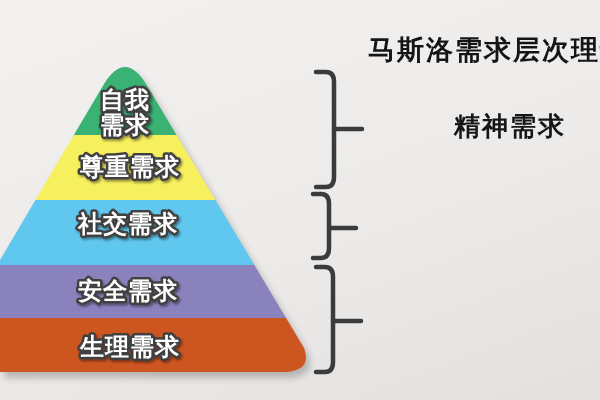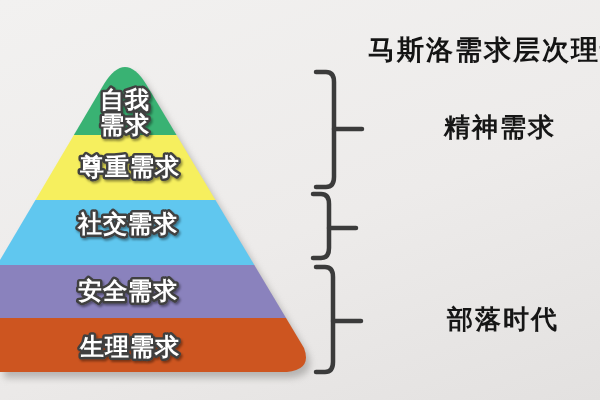--- a/index.html
+++ b/index.html
@@ -55,21 +55,21 @@
     width: 150px;
     text-align: center;
     font-family: "DejaVu Serif", "Liberation Serif", serif;
     font-weight: bold;
     font-size: 26px;
     line-height: 30px;
     letter-spacing: 2px;
     color: #161616;
     white-space: nowrap;
   }
-  .side-label.spiritual   { left: 425px; top: 112px; }
+  .side-label.spiritual   { left: 435px; top: 112px; font-family: Liberation Serif, serif; }
   .side-label.procreation { left: 428px; top: 212px; }
   .side-label.tribal      { left: 428px; top: 304px; }
 </style>
 </head>
 <body>
 
 <div class="stage">
 
   <svg class="pyr-svg" viewBox="0 0 600 400" xmlns="http://www.w3.org/2000/svg">
     <defs>
@@ -113,15 +113,14 @@
     </g>
     <g stroke="#3b3b3b">
       <path class="bracket" d="M 316 267 L 325 267 Q 333 267 333 277 L 333 362 Q 333 372 325 372 L 316 372"></path>
       <path class="bracket" d="M 333 321 L 361 321"></path>
     </g>
   </svg>
 
   <div class="diagram-title">马斯洛需求层次理论</div>
 
   <div class="side-label spiritual">精神需求</div>
-  <div class="side-label tribal">部落时代</div>
 
 </div>
 
 </body></html>

